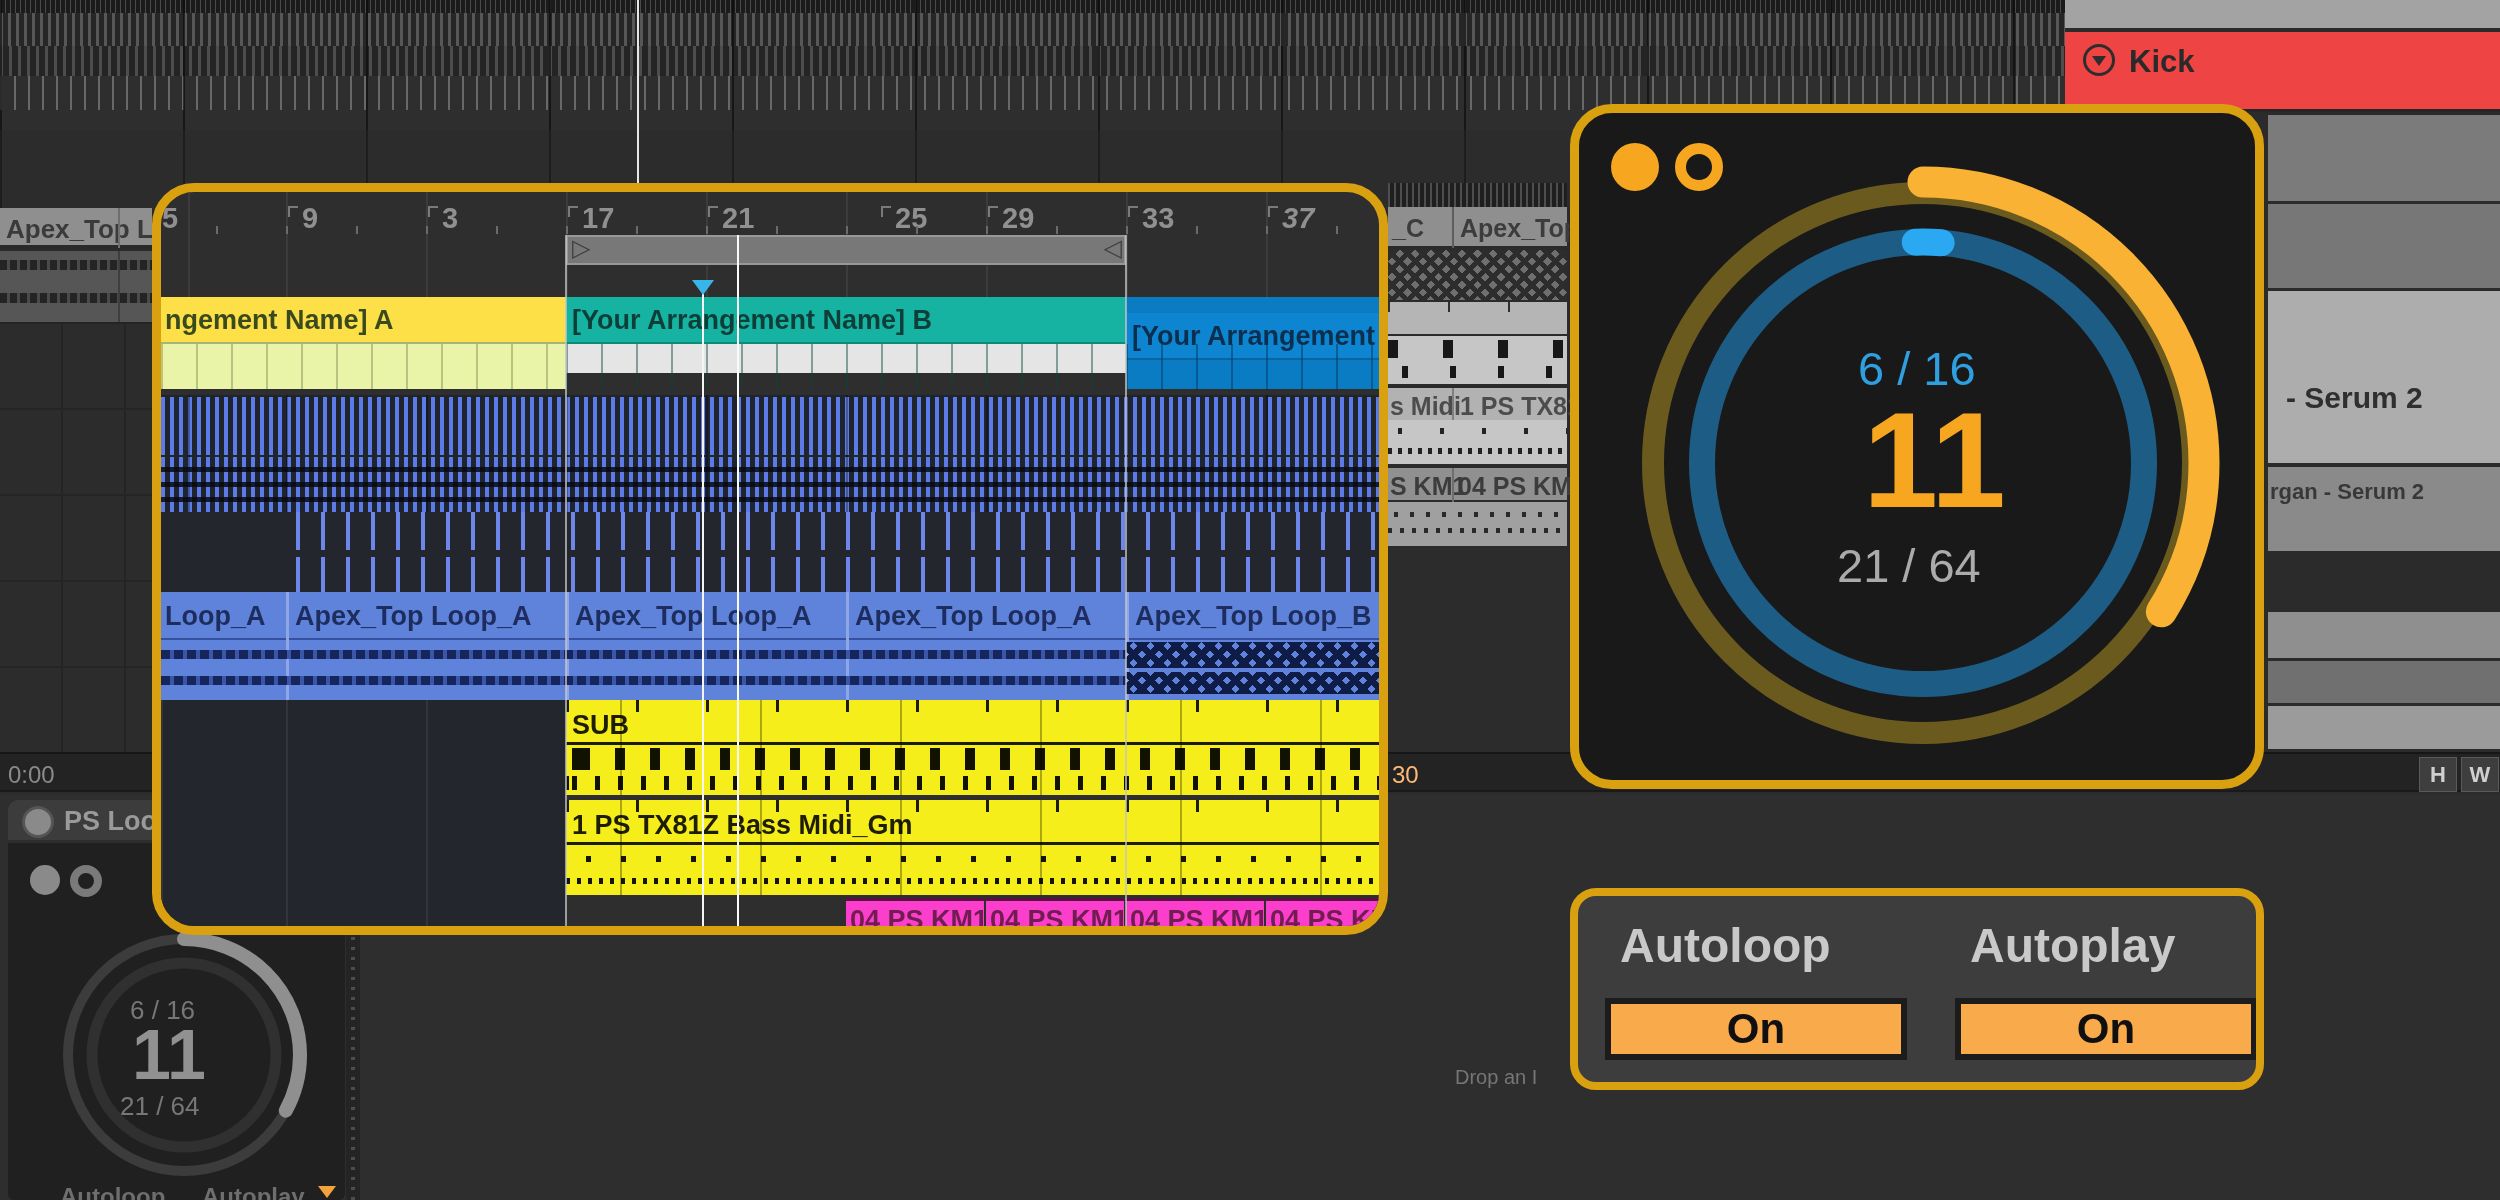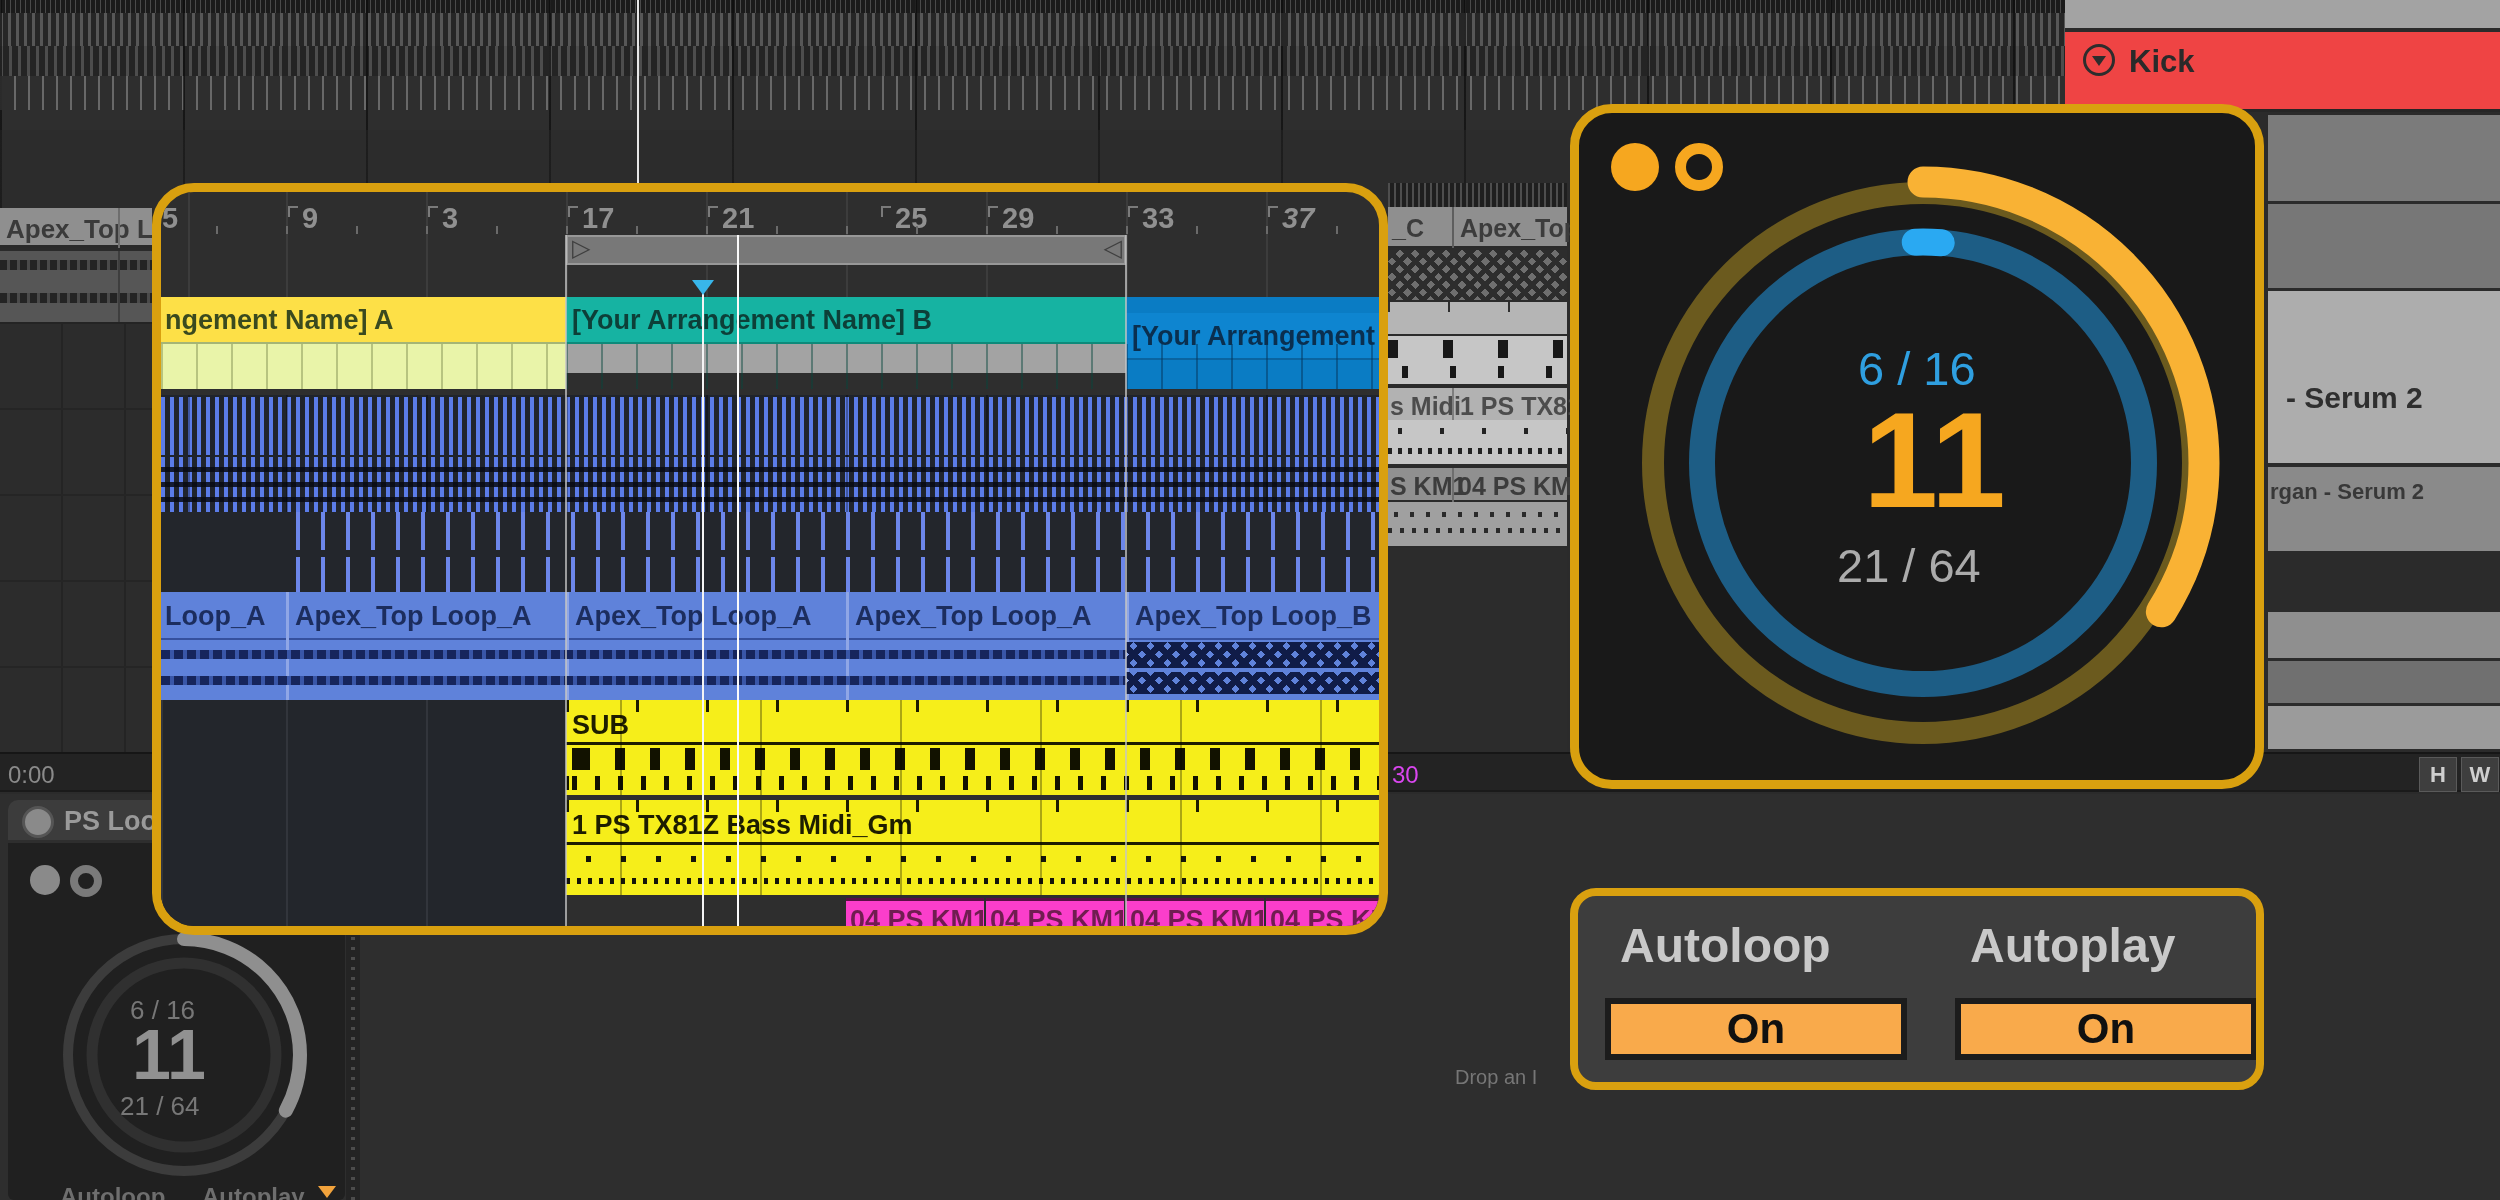--- a/index.html
+++ b/index.html
@@ -96,21 +96,21 @@
     </div>
     <div class="row" style="left:1388px;top:502px;width:179px;height:44px;background:#a0a0a0;">
       <div class="abs" style="left:6px;top:10px;width:173px;height:5px;background:repeating-linear-gradient(90deg,#2a2a2a 0 4px,transparent 4px 16px);"></div>
       <div class="abs" style="left:0;top:26px;width:179px;height:5px;background:repeating-linear-gradient(90deg,#2a2a2a 0 4px,transparent 4px 12px);"></div>
     </div>
     <div class="row" style="left:1388px;top:548px;width:179px;height:204px;background:#2c2c2c;"></div>
   </div>
 
   <div class="row" style="left:0;top:752px;width:2500px;height:40px;background:#232323;border-top:2px solid #161616;border-bottom:2px solid #1a1a1a;">
     <span class="t" style="left:8px;top:7px;font-size:24px;color:#8a8a8a;">0:00</span>
-    <span class="t" style="left:1392px;top:7px;font-size:24px;color:#d946ef;">30</span>
+    <span class="t" style="left:1392px;top:7px;font-size:24px;color:#fdba74;">30</span>
     <div class="sqbtn" style="left:2419px;top:3px;">
       <span>H</span>
     </div>
     <div class="sqbtn" style="left:2461px;top:3px;">
       <span>W</span>
     </div>
   </div>
 
   <div class="row" style="left:0;top:794px;width:2500px;height:406px;background:#2e2e2e;"></div>
 
@@ -186,21 +186,21 @@
 
     <div class="abs" style="left:531px;top:88px;width:0;height:0;border-left:11px solid transparent;border-right:11px solid transparent;border-top:15px solid #38b6ea;z-index:7;"></div>
 
     <div class="abs" style="left:0;top:105px;width:1218px;height:92px;">
       <div class="abs" style="left:0;top:0;width:405px;height:92px;background:#e9f4a9;">
         <div class="abs" style="left:0;top:0;width:405px;height:45px;background:#fde047;border-bottom:2px solid #a5b575;">
           <span class="cliplabel" style="left:4px;top:8px;color:#3a4a1f;">ngement Name] A</span>
         </div>
         <div class="abs" style="left:0;top:47px;width:405px;height:45px;background-image:repeating-linear-gradient(90deg,rgba(90,105,50,.35) 0 2px,transparent 2px 35px);"></div>
       </div>
-      <div class="abs" style="left:405px;top:0;width:560px;height:76px;background:#a3a3a3;">
+      <div class="abs" style="left:405px;top:0;width:560px;height:76px;background:#e5e5e5;">
         <div class="abs" style="left:0;top:0;width:560px;height:45px;background:#16b3a2;border-bottom:2px solid #0d8a7a;">
           <span class="cliplabel" style="left:6px;top:8px;color:#0d3f38;">[Your Arrangement Name] B</span>
         </div>
         <div class="abs" style="left:0;top:47px;width:560px;height:45px;background-image:repeating-linear-gradient(90deg,rgba(5,70,60,.45) 0 2px,transparent 2px 35px);"></div>
       </div>
       <div class="abs" style="left:965px;top:0;width:253px;height:92px;background:#0a7cc4;">
         <div class="abs" style="left:0;top:16px;width:253px;height:45px;background:#0e85d0;border-bottom:2px solid #0a64a0;">
           <span class="cliplabel" style="left:6px;top:8px;color:#0a2f4f;">[Your Arrangement</span>
         </div>
         <div class="abs" style="left:0;top:47px;width:253px;height:45px;background-image:repeating-linear-gradient(90deg,rgba(4,55,95,.5) 0 2px,transparent 2px 35px);"></div>

